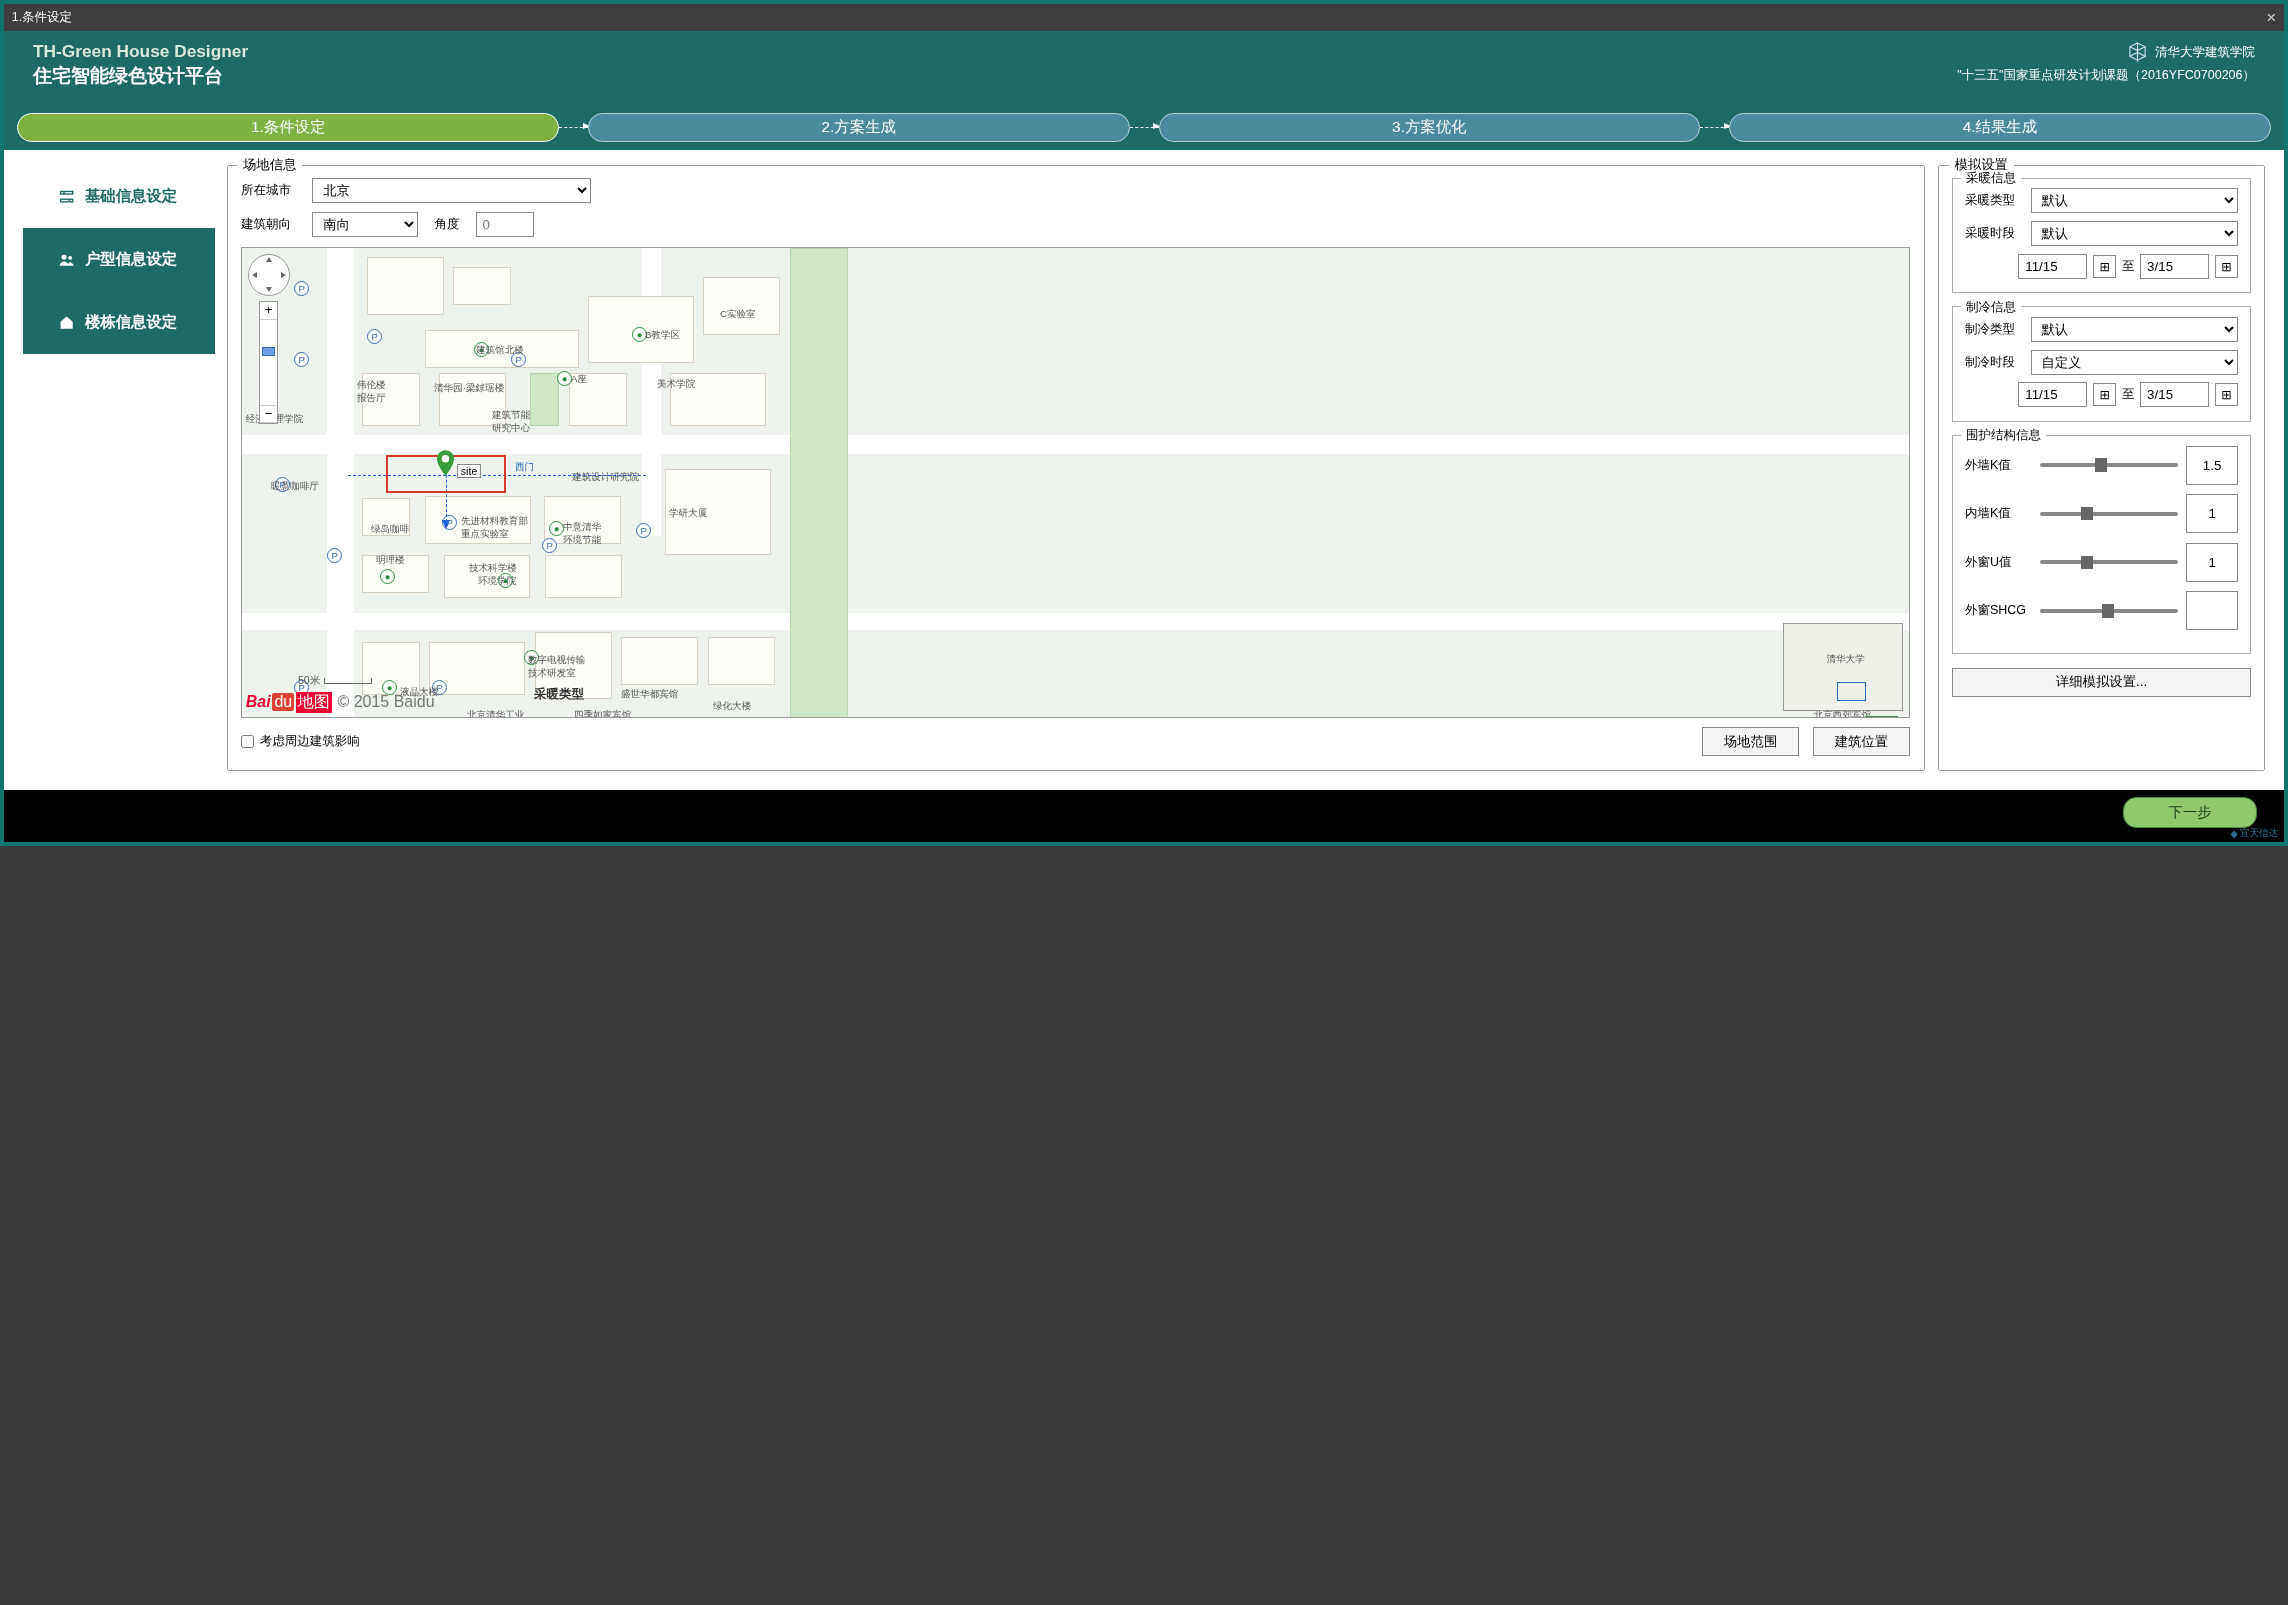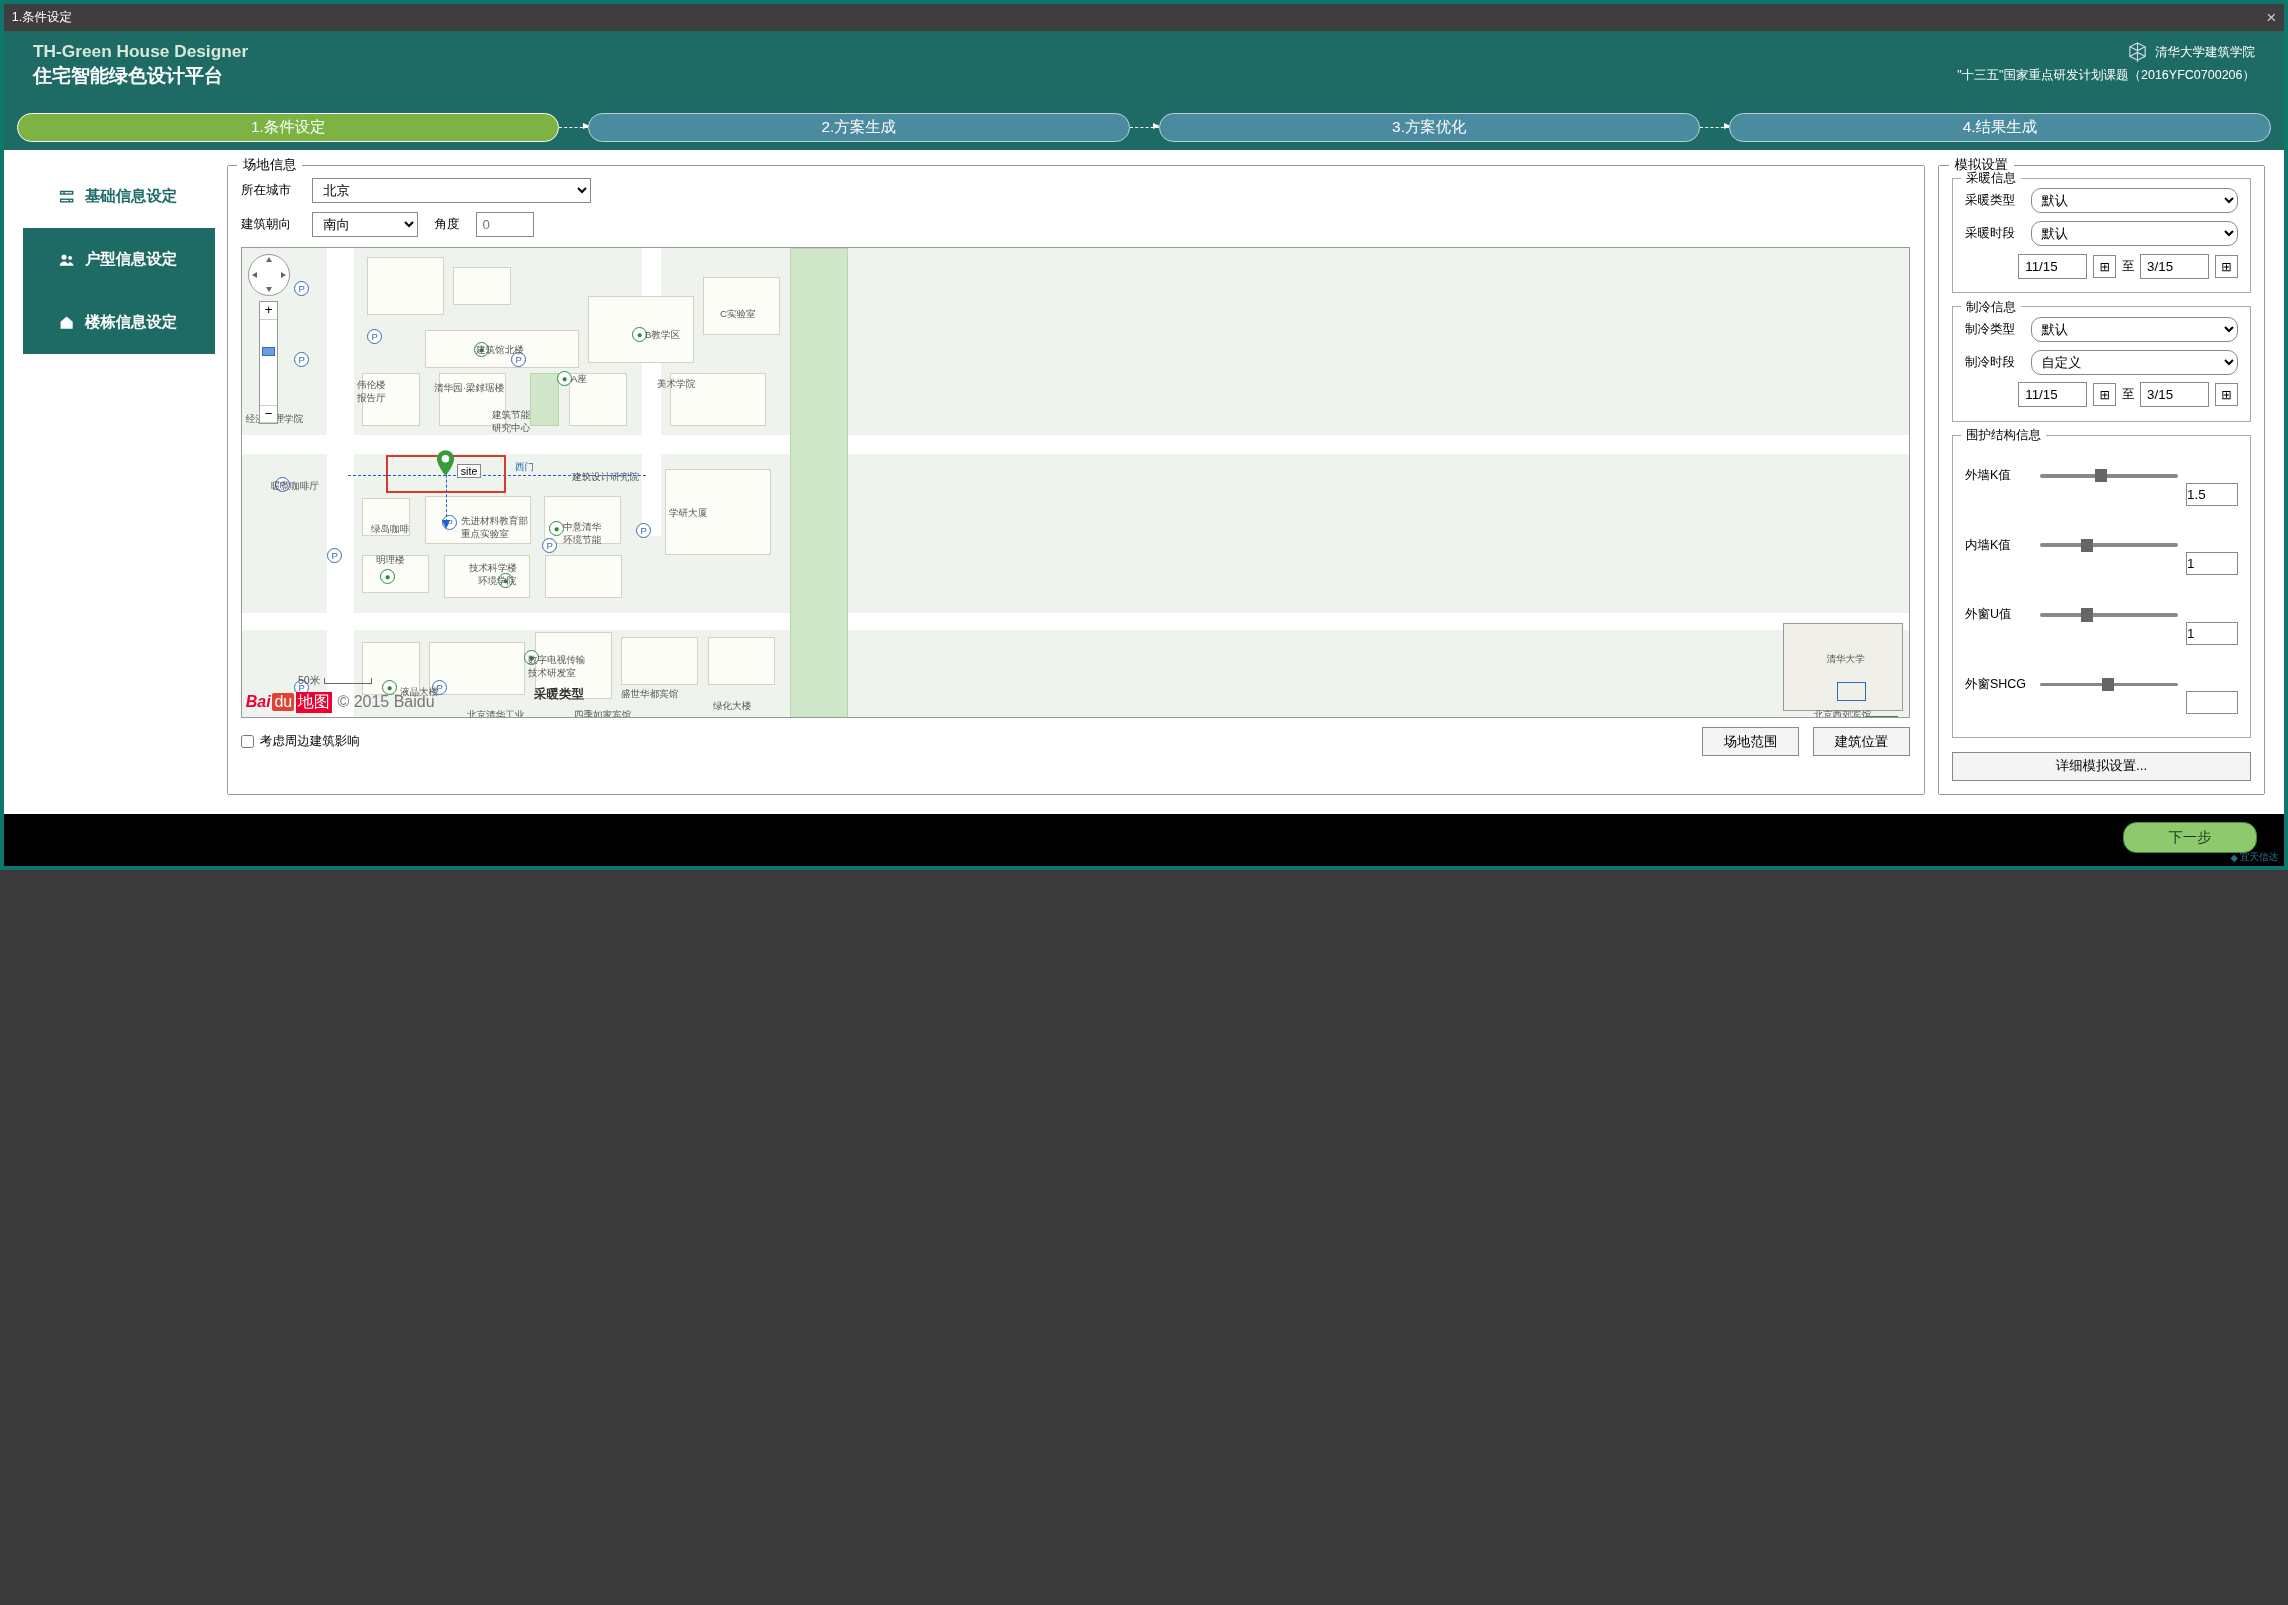--- a/index.html
+++ b/index.html
@@ -63,29 +63,29 @@
 .maplabel{position:absolute; font-size:9.6px; color:#555; white-space:nowrap;}
 .mapicon{position:absolute; width:15.4px;height:15.4px; border-radius:50%; background:#fff; border:1px solid #3a6bb0; color:#3a6bb0; font-size:9.6px; display:flex; align-items:center; justify-content:center;}
 .mapicon.bus{border-color:#2a8b3a; color:#2a8b3a;}
 .below-map{margin-top:9.6px; display:flex; align-items:center; gap:13.4px;}
 .btn{height:29px; padding:0 21px; background:#f4f4f4; border:1px solid #888; cursor:pointer; font-size:13.4px;}
 .check{display:flex; align-items:center; gap:5.8px; flex:1;}
 .sub-fieldset{ border:1px solid #aaa; padding:9.6px 11.5px 13.4px; margin-bottom:13.4px; position:relative;}
 .sub-fieldset .legend{position:absolute; top:-8.6px; left:7.7px; background:#fff; padding:0 4.8px; font-size:12.5px;}
 .srow{display:flex; align-items:center; gap:7.7px; margin-bottom:7.7px;}
 .srow label{width:58px;}
-.srow select{flex:1;border-radius:10px;}
+.srow select{flex:1;}
 .date-row{display:flex; align-items:center; gap:5.8px; justify-content:flex-end;}
 .date-in{width:69px;}
 .cal-btn{width:23px;height:23px;border:1px solid #888; display:flex;align-items:center;justify-content:center;cursor:pointer; background:#fff;}
 .slider-row{display:flex; align-items:center; gap:7.7px; margin-bottom:9.6px;}
 .slider-row label{width:67px;}
 .slider{flex:1; height:3.8px; background:#888; position:relative; border-radius:1.9px;}
 .slider .thumb{position:absolute; top:-4.8px; width:11.5px;height:13.4px; background:#666; }
-.slider-val{width:52px; height:23px; border:1px solid #888; text-align:left;margin-top:37px;}
+.slider-val{width:52px; height:39px; border:1px solid #888; text-align:center;}
 .btn-wide{width:100%; height:29px; border:1px solid #888; background:#f4f4f4; cursor:pointer; font-size:13.4px;}
 .footer{display:flex; justify-content:flex-end; padding:7.7px 27px 13.4px; position:relative;}
 .btn-next{ width:134px; height:31px; background:#8fc96d; border:1.9px solid #4a8b3a; border-radius:13.4px; font-size:14.4px; cursor:pointer; color:#1a3a1a;}
 .watermark{position:absolute; right:5.8px; bottom:1.9px; font-size:9.6px; color:#3aa0d0; opacity:.7; display:flex; align-items:center; gap:1.9px;}
 .pan .arr{position:absolute;width:0;height:0;}
 .pan .u{left:17.3px;top:2.9px;border-left:3.8px solid transparent;border-right:3.8px solid transparent;border-bottom:5.8px solid #666;}
 .pan .d{left:17.3px;bottom:2.9px;border-left:3.8px solid transparent;border-right:3.8px solid transparent;border-top:5.8px solid #666;}
 .pan .l{top:17.3px;left:2.9px;border-top:3.8px solid transparent;border-bottom:3.8px solid transparent;border-right:5.8px solid #666;}
 .pan .r{top:17.3px;right:2.9px;border-top:3.8px solid transparent;border-bottom:3.8px solid transparent;border-left:5.8px solid #666;}
 </style>

